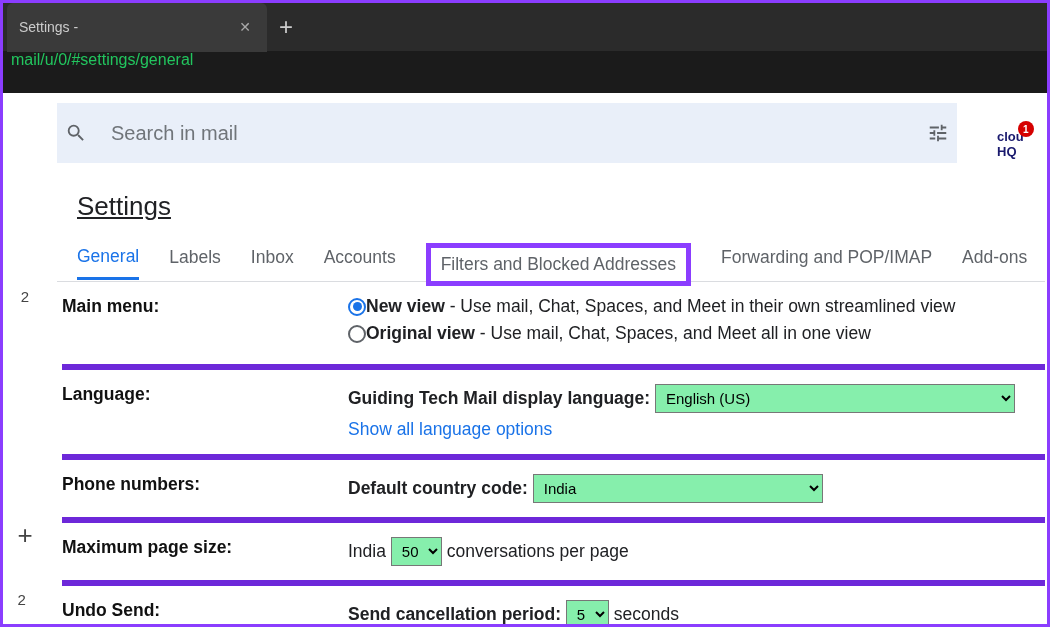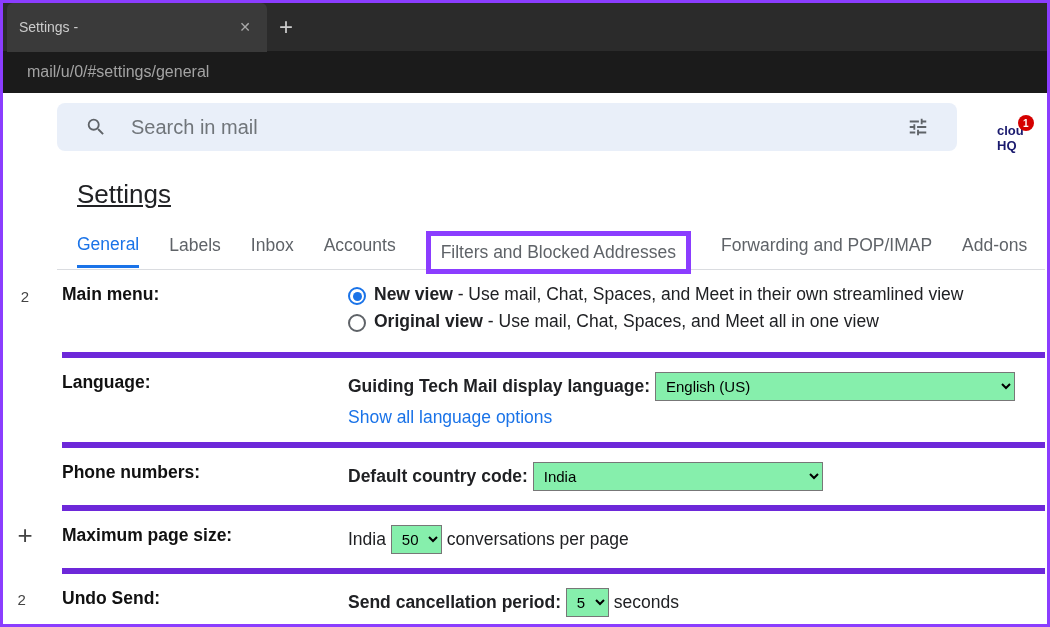--- a/index.html
+++ b/index.html
@@ -35,23 +35,22 @@
 .new-tab-btn {
   color: #ccc;
   font-size: 24px;
   padding: 0 12px;
   cursor: pointer;
 }
 .addressbar {
   background: #1b1b1b;
   height: 42px;
   display: flex;
-  align-items: center;
-  padding: 0 24px;
-  color: #a3a3a3;
+  padding: 0 8px;
+  color: #22c55e;
   font-size: 16px;
 }
 .content-area {
   display: flex;
   height: calc(100% - 90px);
   background: #fff;
 }
 .left-gutter {
   width: 44px;
   display: flex;
@@ -68,25 +67,25 @@
   font-weight: 300;
   margin-top: -5px;
 }
 .main {
   flex: 1;
   padding: 10px 2px 0 10px;
   overflow: hidden;
 }
 .searchbar {
   background: #e9eff9;
-  border-radius: 8px;
-  height: 48px;
-  display: flex;
-  align-items: center;
-  padding: 0 28px;
+  border-radius: 0;
+  height: 60px;
+  display: flex;
+  align-items: center;
+  padding: 0 8px;
   margin-bottom: 22px;
   width: 900px;
 }
 .search-ic {
   width: 22px;
   height: 22px;
   fill: #5f6368;
   margin-right: 24px;
 }
 .search-input {
@@ -170,22 +169,22 @@
   font-weight: 600;
   color: #111;
 }
 .svalue {
   flex: 1;
   font-size: 17.5px;
   color: #202124;
 }
 .radio-line {
   display: flex;
-  align-items: flex-end;
-  gap: 8px;
+  align-items: center;
+  gap: 0;
   margin-bottom: 6px;
 }
 .radio {
   width: 18px;
   height: 18px;
   border: 2px solid #5f6368;
   border-radius: 50%;
   display: flex;
   align-items: center;
   justify-content: center;

